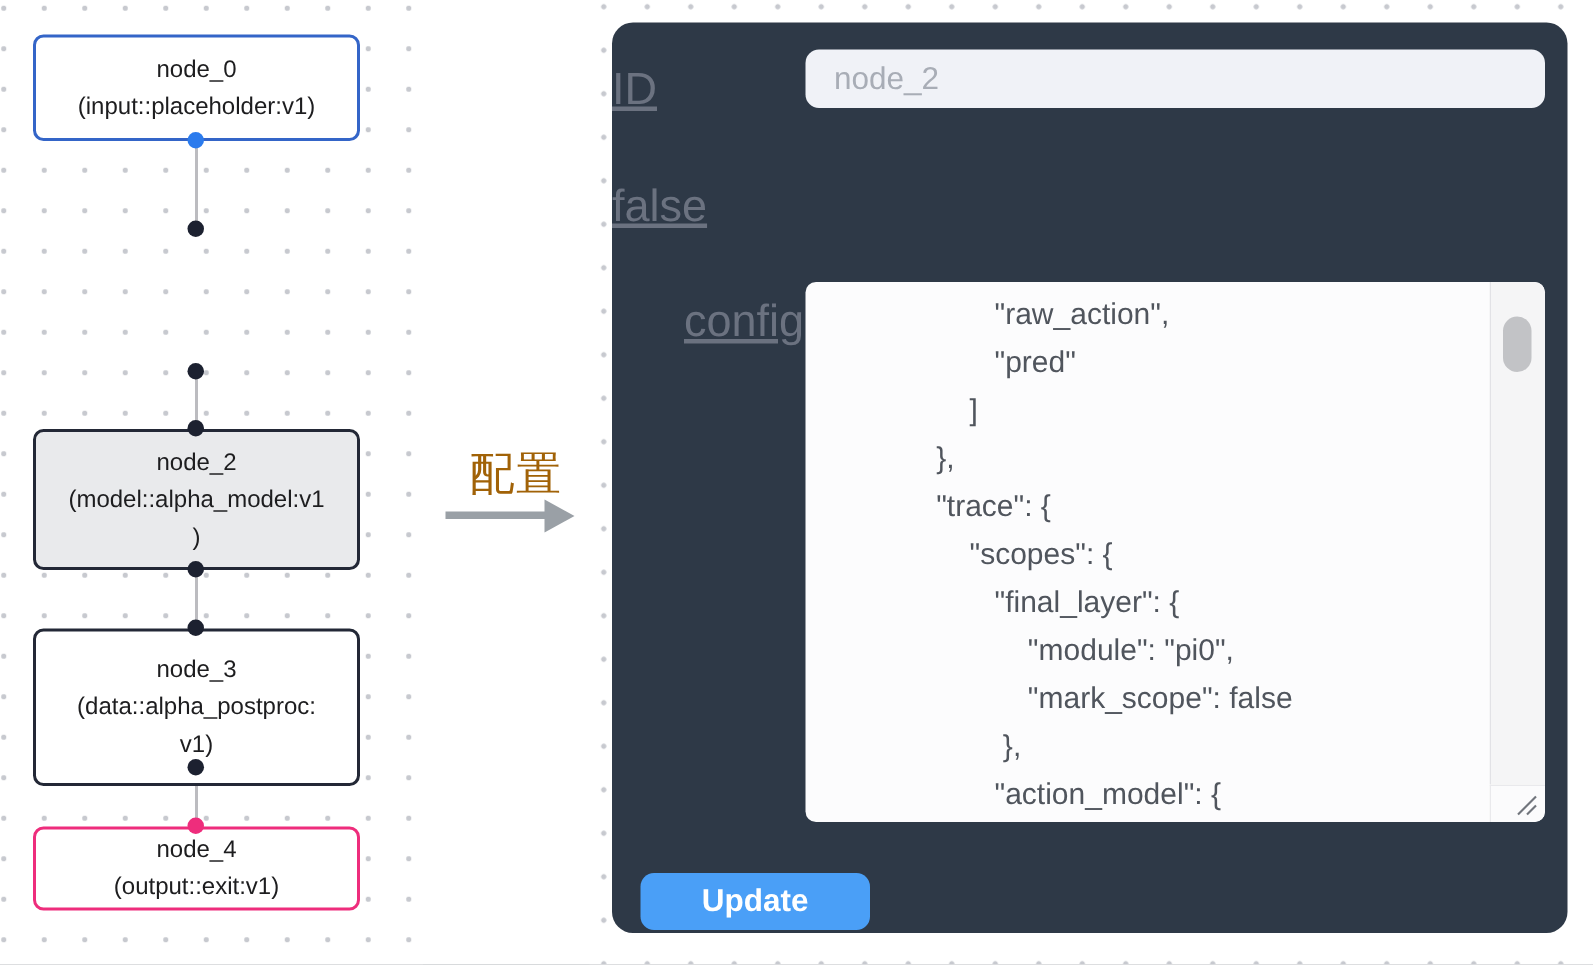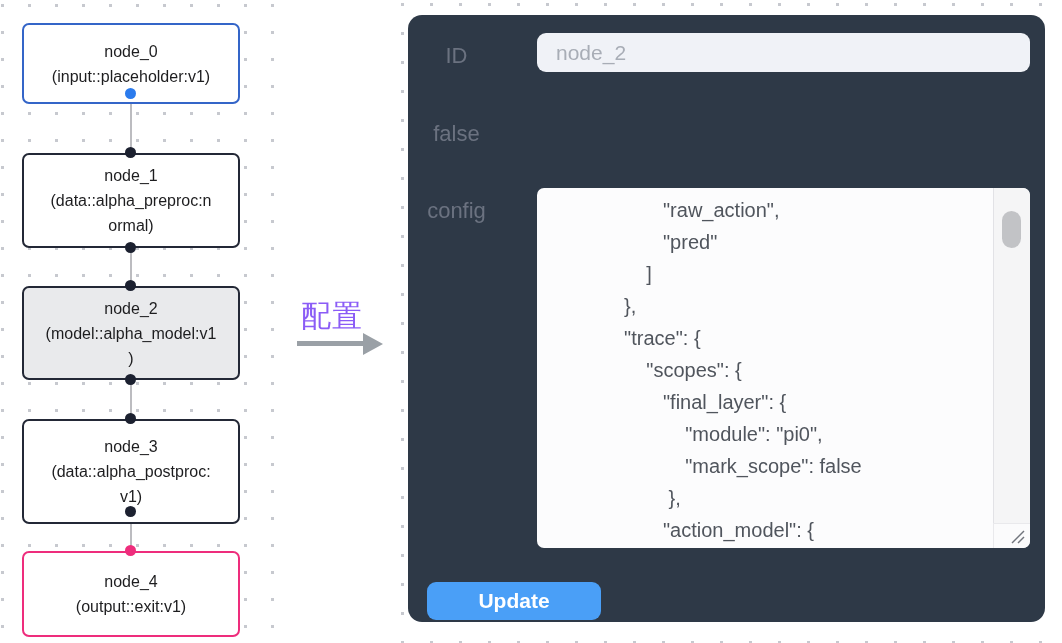--- a/index.html
+++ b/index.html
@@ -21,87 +21,82 @@
   .handle { position:absolute; left:125px; width:11px; height:11px; border-radius:50%; z-index:3; }
   .handle.blue  { background:#2b7bed; }
   .handle.dark  { background:#1c2130; }
   .handle.pink  { background:#ee2d7c; }
   .flow-node {
     position:absolute; left:22px; width:218px; background:#fff;
     border:2px solid #232836; border-radius:7px; z-index:2;
     display:flex; align-items:center; justify-content:center;
   }
   .node-text { white-space:pre-line; text-align:center; font-size:16px; line-height:25px; color:#1d1d1f; }
-  .flow-node.n0 { top:23px;  height:81px; border-color:#3465c8; }
+  .flow-node.n0 { top:23px;  height:71px; border-color:#3465c8; }
   .flow-node.n1 { top:153px; height:95px; }
   .flow-node.n2 { top:286px; height:94px; background:#e9eaec; border-width:2.5px; }
   .flow-node.n3 { top:419px; height:105px; }
-  .flow-node.n4 { top:551px; height:86px; border-color:#ee2d7c; }
+  .flow-node.n4 { top:551px; height:56px; border-color:#ee2d7c; }
 
   
-  .annotation-label { position:absolute; left:301px; top:296px; font-size:30px; color:#8b5cf6;
+  .annotation-label { position:absolute; left:313px; top:296px; font-size:30px; color:#a16207;
     font-family:Liberation Serif, serif; letter-spacing:1px; }
   .arrow-line { position:absolute; left:297px; top:341px; width:70px; height:5px; background:#9aa0a6; }
   .arrow-head { position:absolute; left:363px; top:333px; width:0; height:0;
     border-top:11px solid transparent; border-bottom:11px solid transparent; border-left:20px solid #9aa0a6; }
 
   
   .right-canvas {
     position:absolute; left:393px; top:0; width:669px; height:643px; background:#fff;
     background-image:radial-gradient(circle,#c7c9cf 1.5px,transparent 2px);
     background-size:29px 29px; background-position:-5px -10px;
   }
   .panel { position:absolute; left:15px; top:15px; width:637px; height:607px;
     background:#2e3947; border-radius:14px; }
-  .field-label { position:absolute; left:0; width:97px; text-align:center;
-    font-size:22px; color:#6b7280; }
+  .field-label { position:absolute; left:0; width:97px; text-align:left;
+    font-size:30px; color:#6b7280;text-decoration:underline; }
   .lbl-id     { top:28px; }
   .lbl-type   { top:106px; }
-  .lbl-config { top:183px; }
+  .lbl-config { top:183px;margin-left:48px; }
   .panel-input { position:absolute; left:129px; width:493px; height:39px;
     background:#f0f2f7; border:none; border-radius:9px; padding:0 19px;
     font-family:inherit; font-size:21px; color:#a8adb6; outline:none; }
   .inp-id   { top:18px; }
   .inp-type { top:96px; }
   .config-box { position:absolute; left:129px; top:173px; width:493px; height:360px;
     background:#fcfcfd; border-radius:7px; overflow:hidden; }
   .config-pre { position:absolute; top:0; left:0; right:37px; bottom:0;
     padding:6px 0 0 26px; font-family:inherit; font-size:20px; line-height:32px;
     color:#50555d; white-space:pre; overflow:hidden; }
   .scroll-track { position:absolute; top:0; right:0; bottom:25px; width:37px;
     background:#f5f5f6; border-left:1px solid #e2e2e6; border-radius:0 6px 0 0; }
   .scroll-thumb { position:absolute; top:23px; left:8px; width:19px; height:37px;
     background:#c2c3c6; border-radius:10px; }
   .resize-corner { position:absolute; right:0; bottom:0; width:37px; height:25px;
     background:#fbfbfc; border-left:1px solid #e9e9ec; border-top:1px solid #e9e9ec;
     border-radius:0 0 6px 0; display:flex; align-items:flex-end; justify-content:flex-end;
     padding:0 5px 4px 0; }
-  .update-btn { position:absolute; left:19px; top:567px; width:174px; height:38px;
+  .update-btn { position:absolute; left:19px; top:567px; width:153px; height:38px;
     background:#4a9ff7; color:#ffffff; border:none; border-radius:9px;
     font-family:inherit; font-size:21px; font-weight:600; cursor:pointer; }
 </style>
 </head>
 <body>
 
 <div class="stage">
 
   <div class="left-canvas">
     <div class="edge e1"></div>
     <div class="edge e2"></div>
     <div class="edge e3"></div>
     <div class="edge e4"></div>
 
     <div class="flow-node n0">
       <div class="node-text">node_0
 (input::placeholder:v1)</div>
-    </div>
-    <div class="flow-node n1">
-      <div class="node-text">node_1
-(data::alpha_preproc:n
-ormal)</div>
     </div>
     <div class="flow-node n2">
       <div class="node-text">node_2
 (model::alpha_model:v1
 )</div>
     </div>
     <div class="flow-node n3">
       <div class="node-text">node_3
 (data::alpha_postproc:
 v1)</div>

